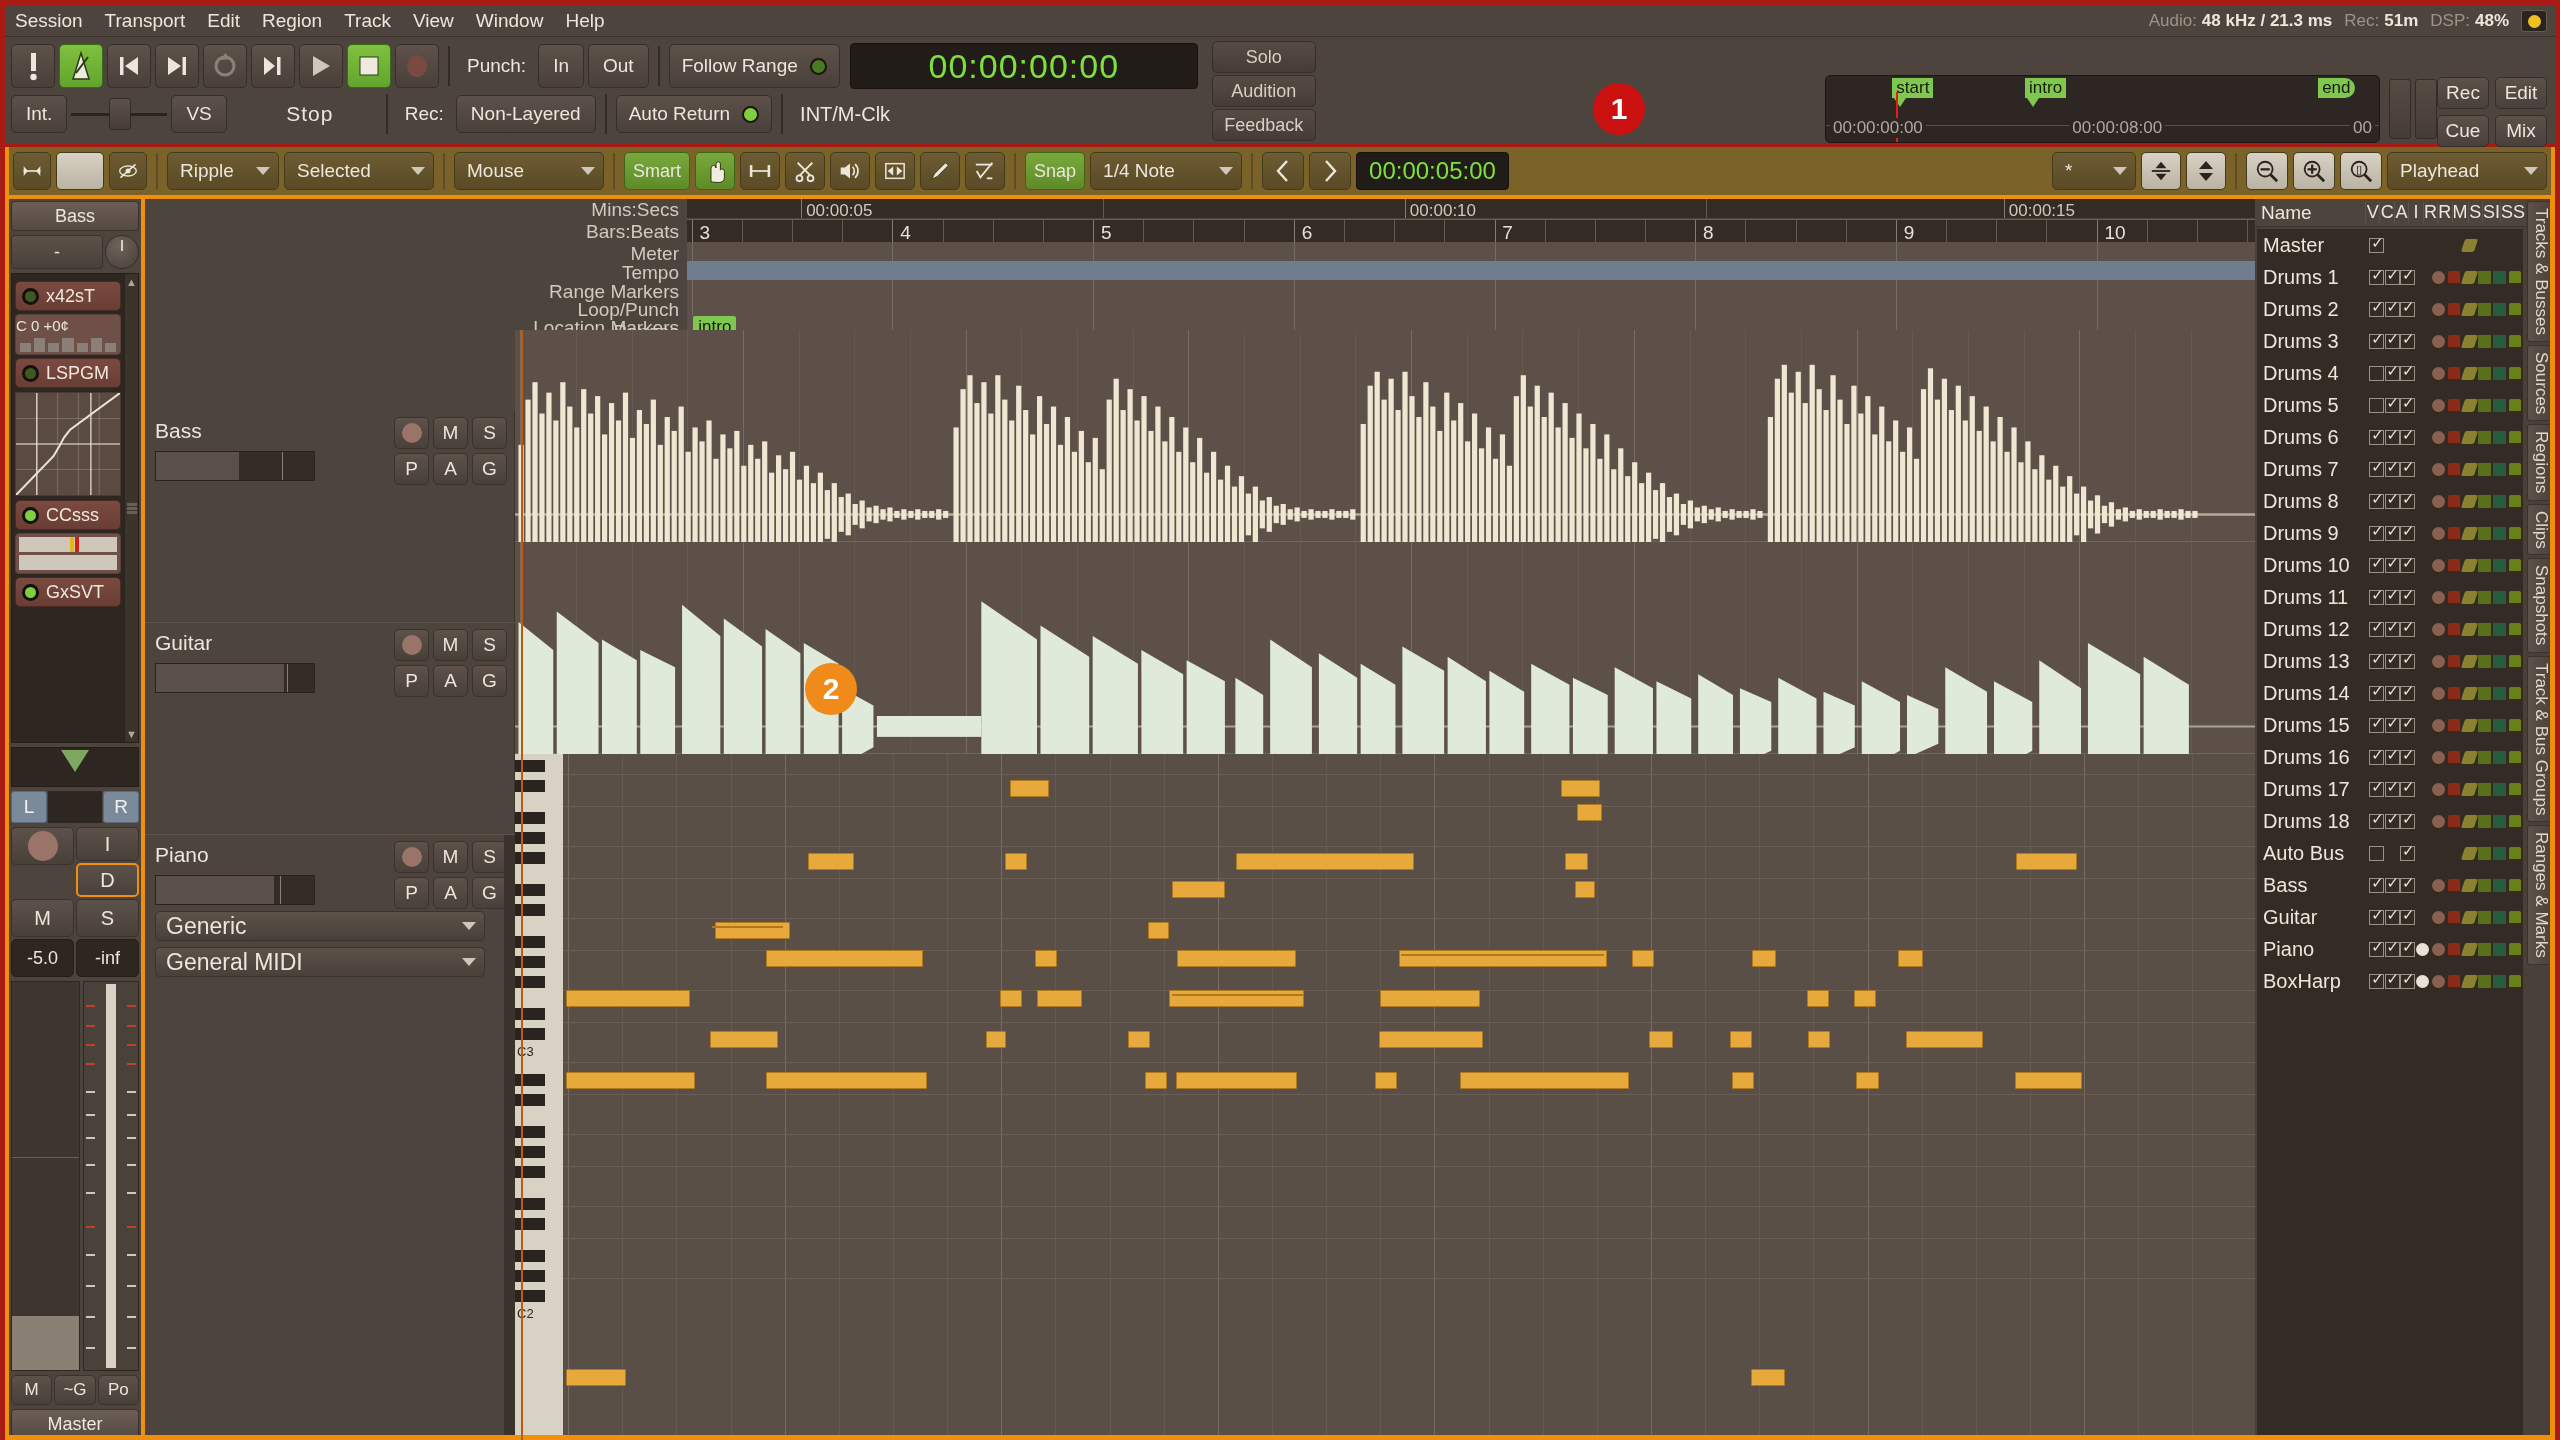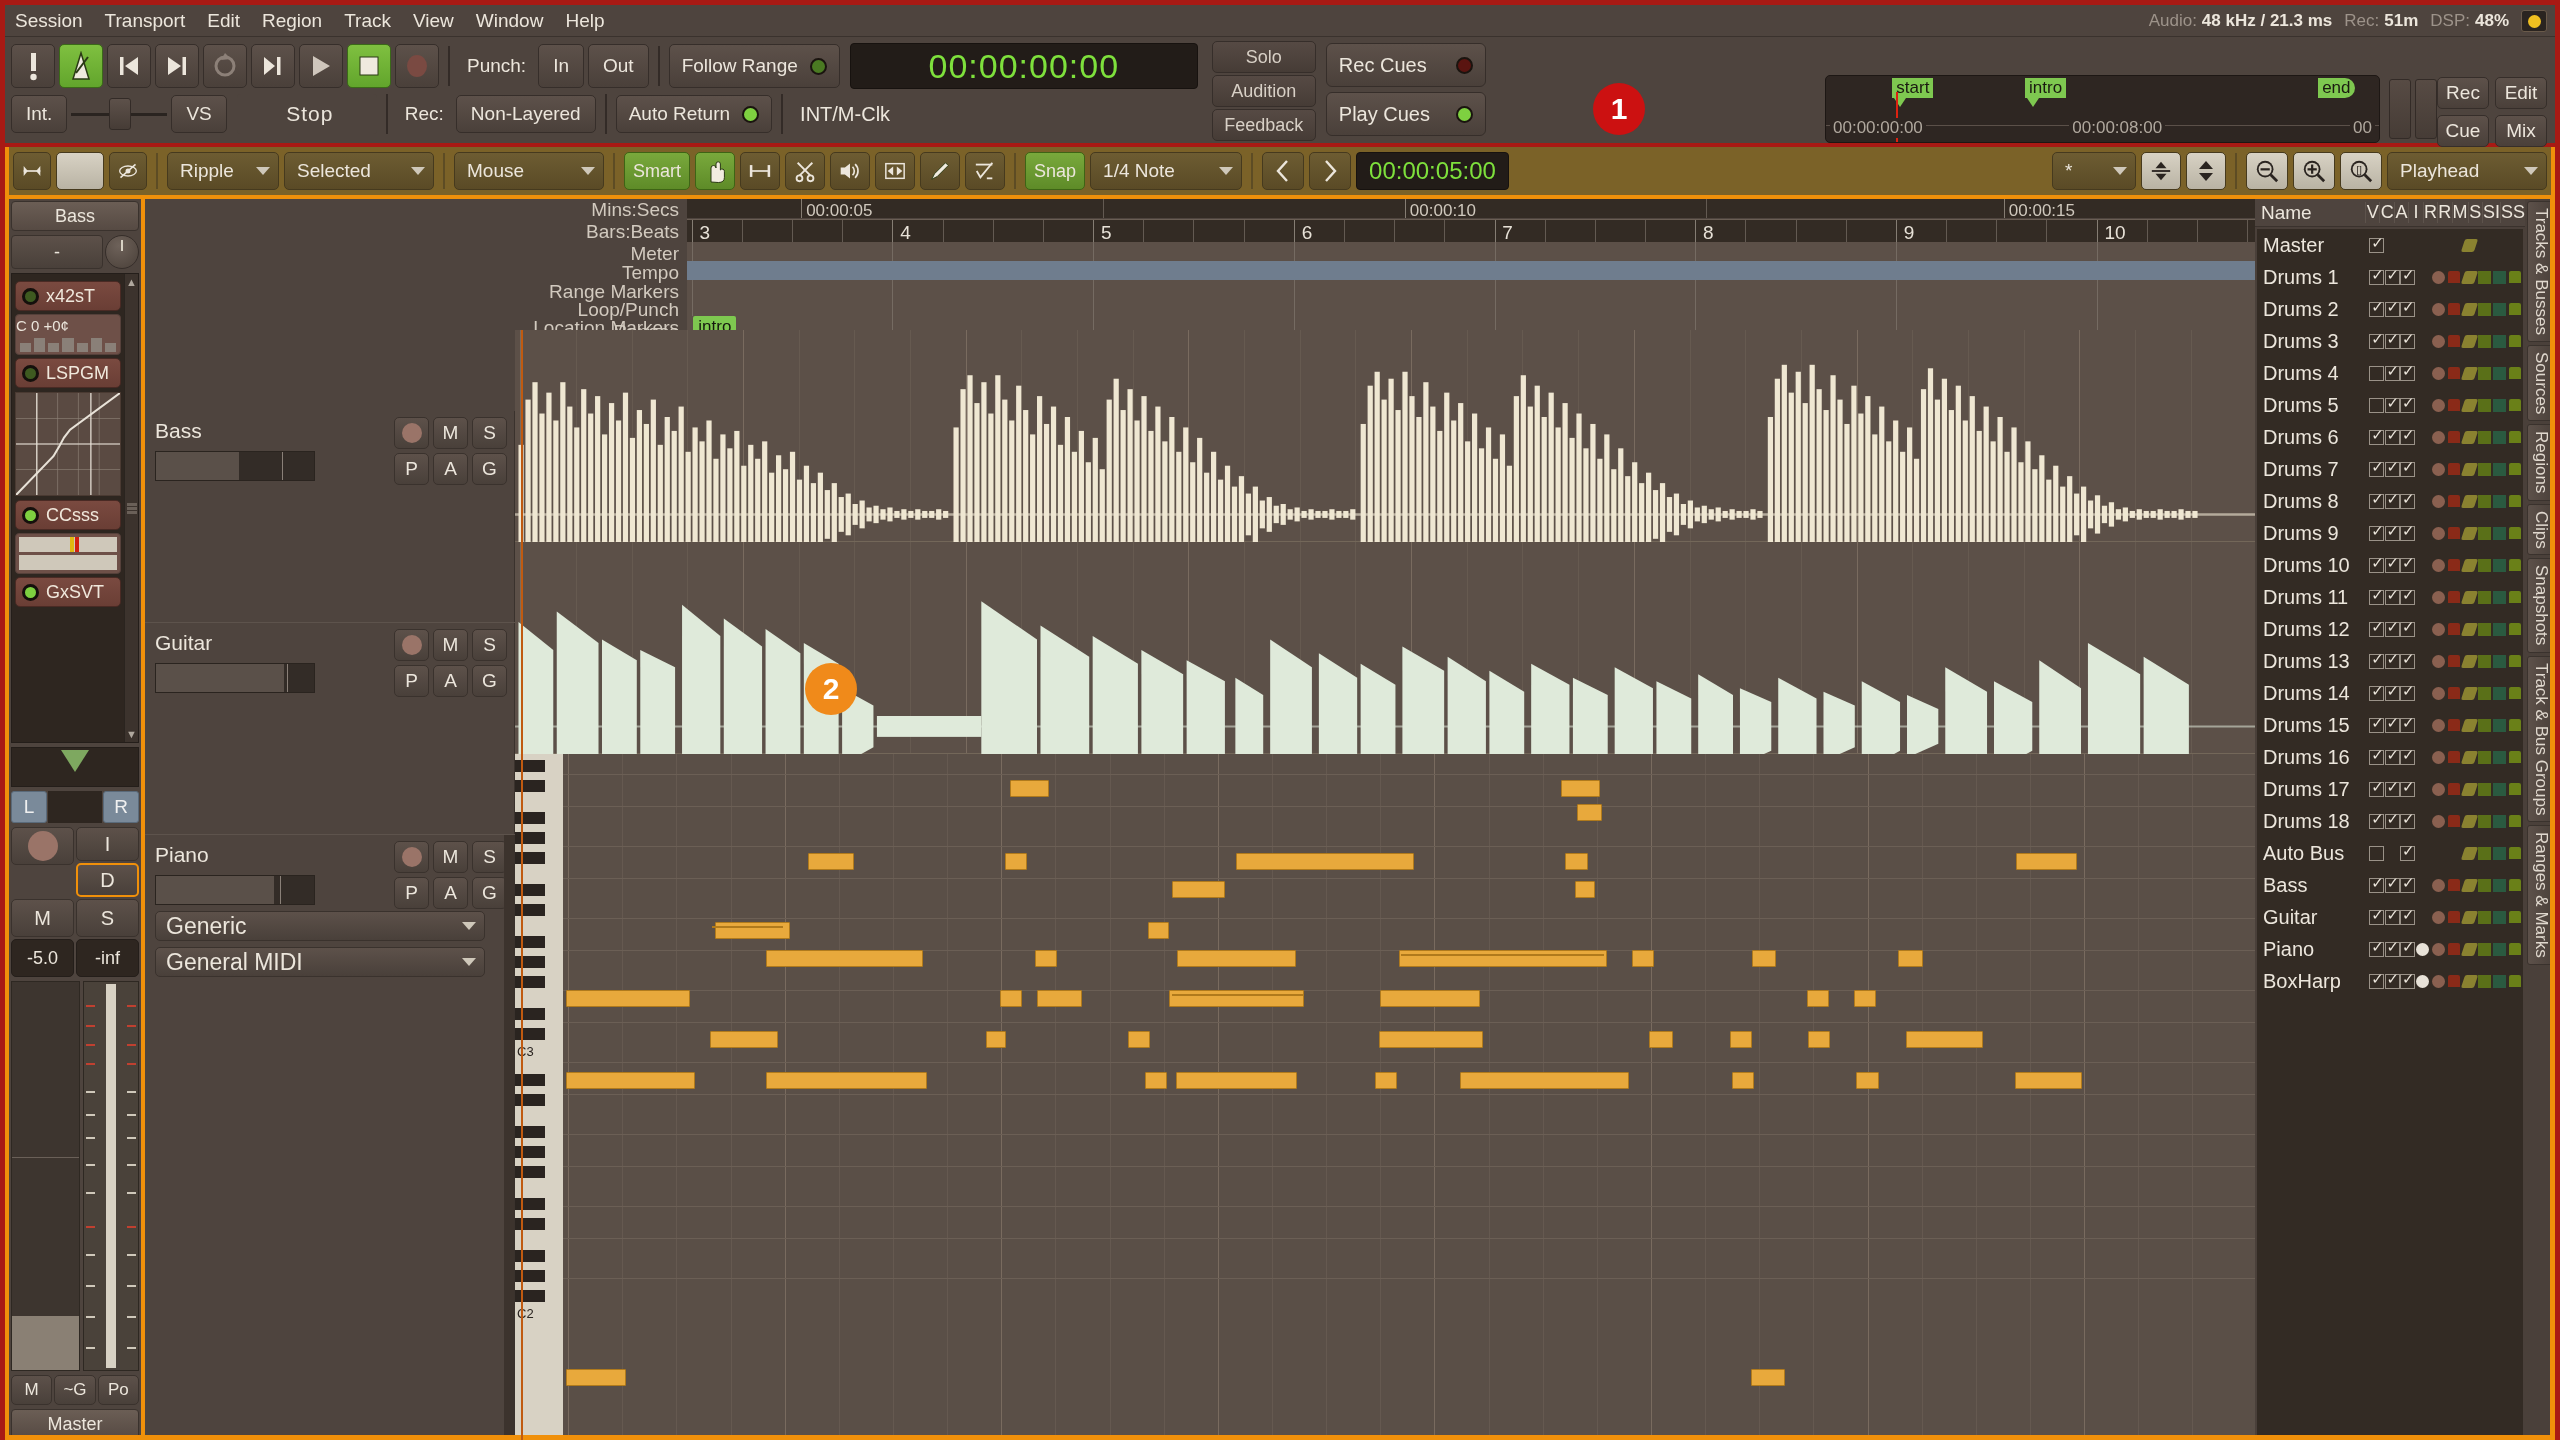--- a/index.html
+++ b/index.html
@@ -503,30 +503,20 @@
         <span class="punchlabel" style="font-size:20px;">INT/M-Clk</span>
       </div>
     </div>
 
     <div class="sa-stack" style="margin-left:14px;">
       <div class="sa-btn">Solo</div>
       <div class="sa-btn">Audition</div>
       <div class="sa-btn">Feedback</div>
     </div>
 
-    <div class="cue-stack" style="margin-left:10px;">
-      <div class="cue-btn">
-        <span>Rec Cues</span>
-        <span class="led dark-red"></span>
-      </div>
-      <div class="cue-btn">
-        <span>Play Cues</span>
-        <span class="led lit"></span>
-      </div>
-    </div>
 
     <div class="badge-1">1</div>
 
     <div class="minitl">
       <div class="mk" style="left:12%;">start</div>
       <div class="mk" style="left:36%;">intro</div>
       <div class="mk endm" style="left:89%;">end</div>
       <div class="mtl-ph" style="left:12.6%;"></div>
       <div class="mtl-line"></div>
       <div class="mtl-time" style="left:4px;">00:00:00:00</div>

